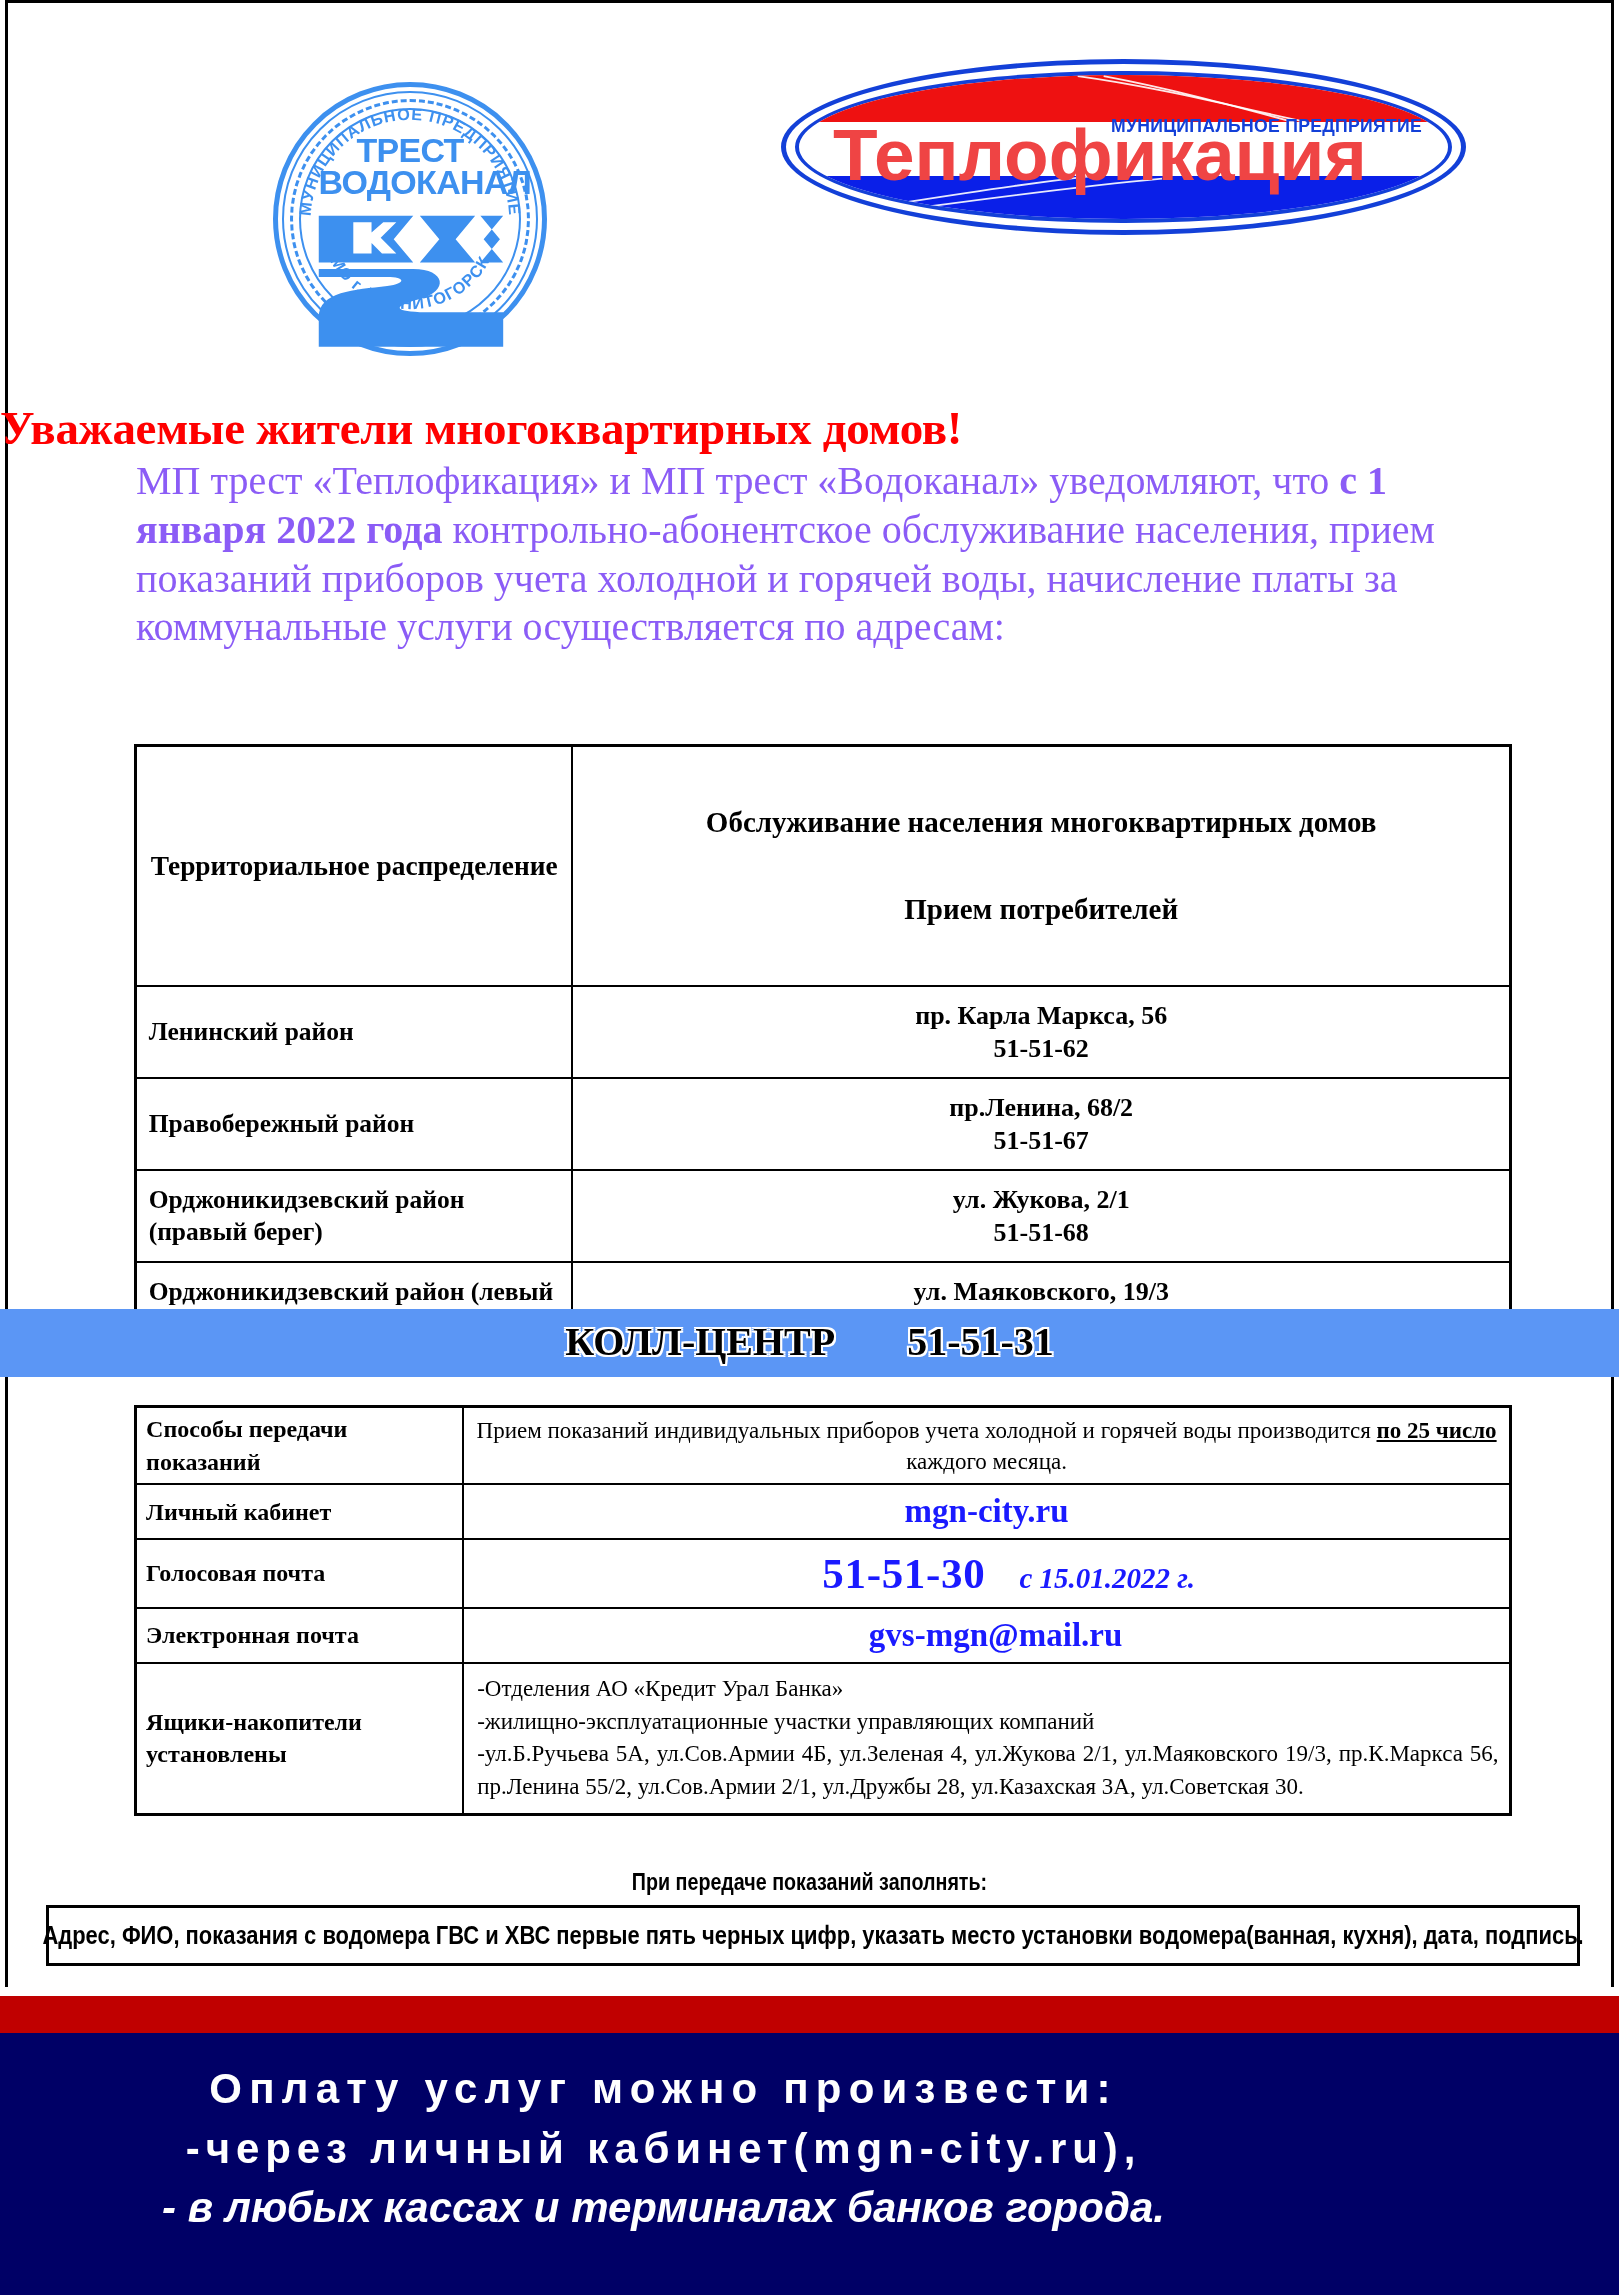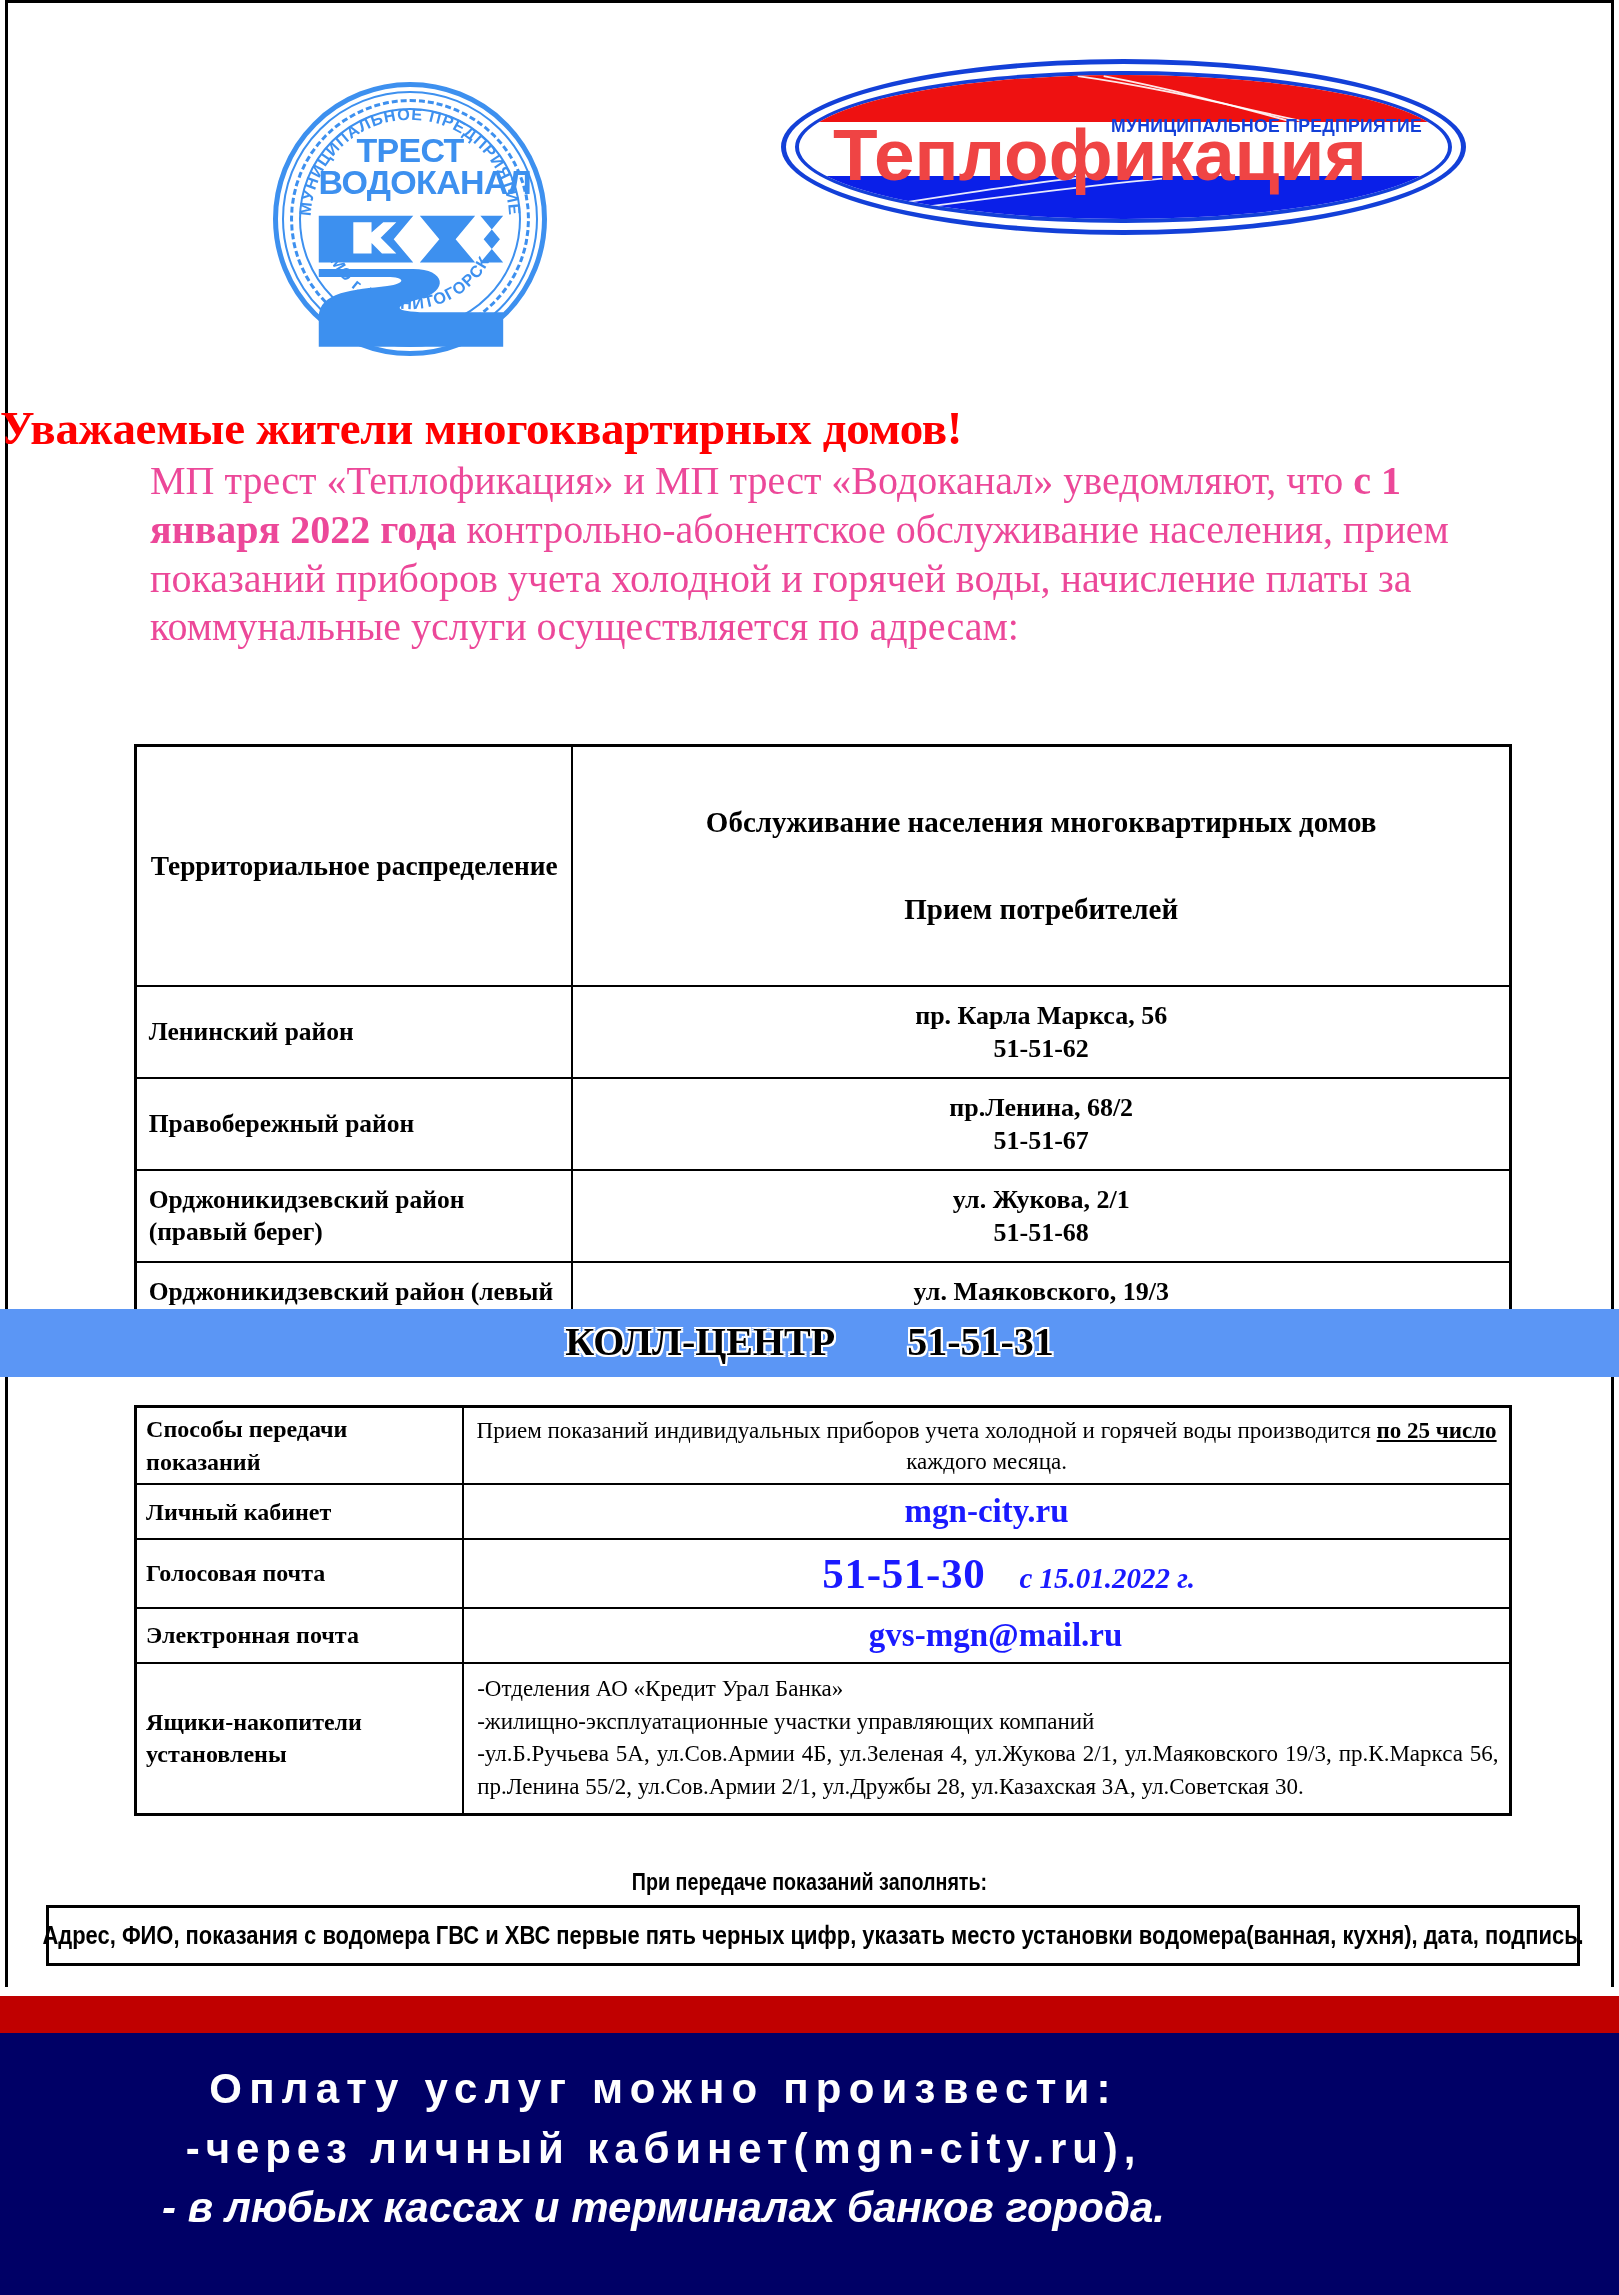--- a/index.html
+++ b/index.html
@@ -68,22 +68,22 @@
     font-weight:bold; font-size:73px; line-height:1; white-space:nowrap;
   }
 
   
   .headline {
     position:absolute; left:0; top:401px; width:1619px; text-align:left;
     color:#ff0000; font-weight:bold; font-size:47px; font-family:"Liberation Serif", serif;
     letter-spacing:-0.3px;
   }
   .intro {
-    position:absolute; left:150px; top:457px; width:1380px;
-    font-size:40px; line-height:1.22; color:#ec4899;
+    position:absolute; left:136px; top:457px; width:1380px;
+    font-size:40px; line-height:1.22; color:#8b5cf6;
     font-family:"Liberation Serif", serif;
   }
   .intro b { font-weight:bold; }
 
   
   table { border-collapse:collapse; }
   .t1 {
     position:absolute; left:134px; top:744px; width:1378px;
     border:3.3px solid #000;
   }

